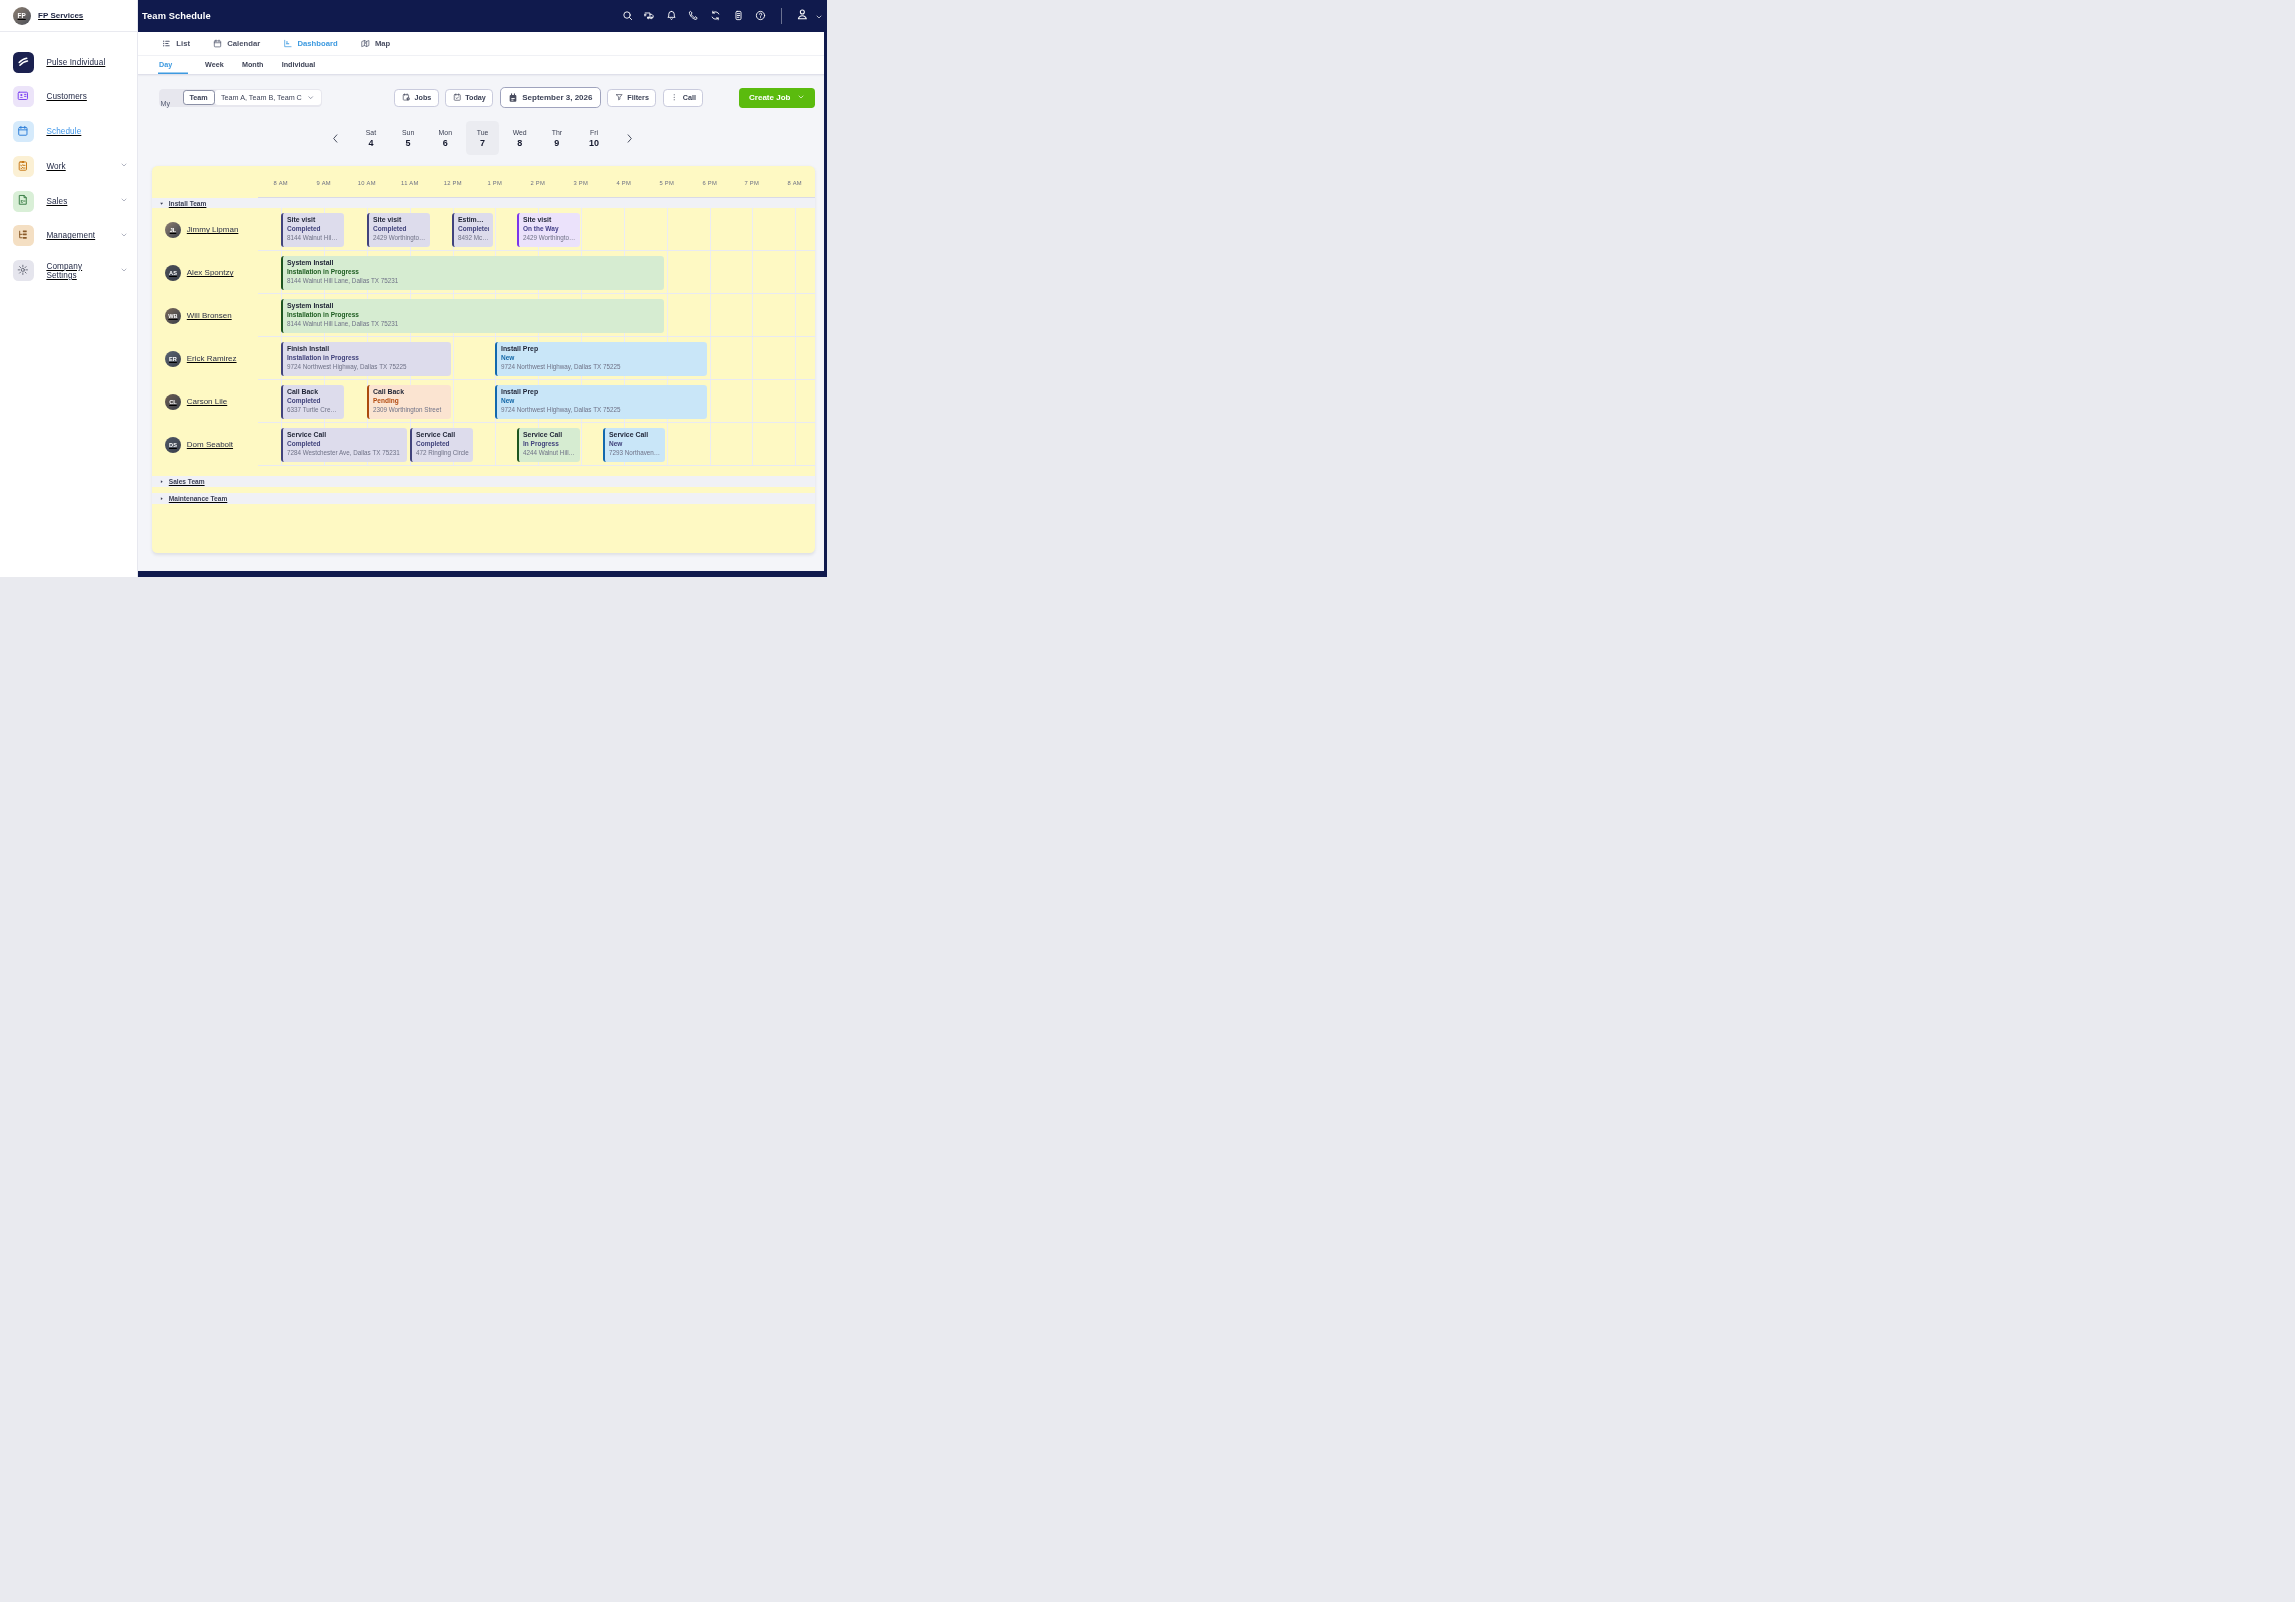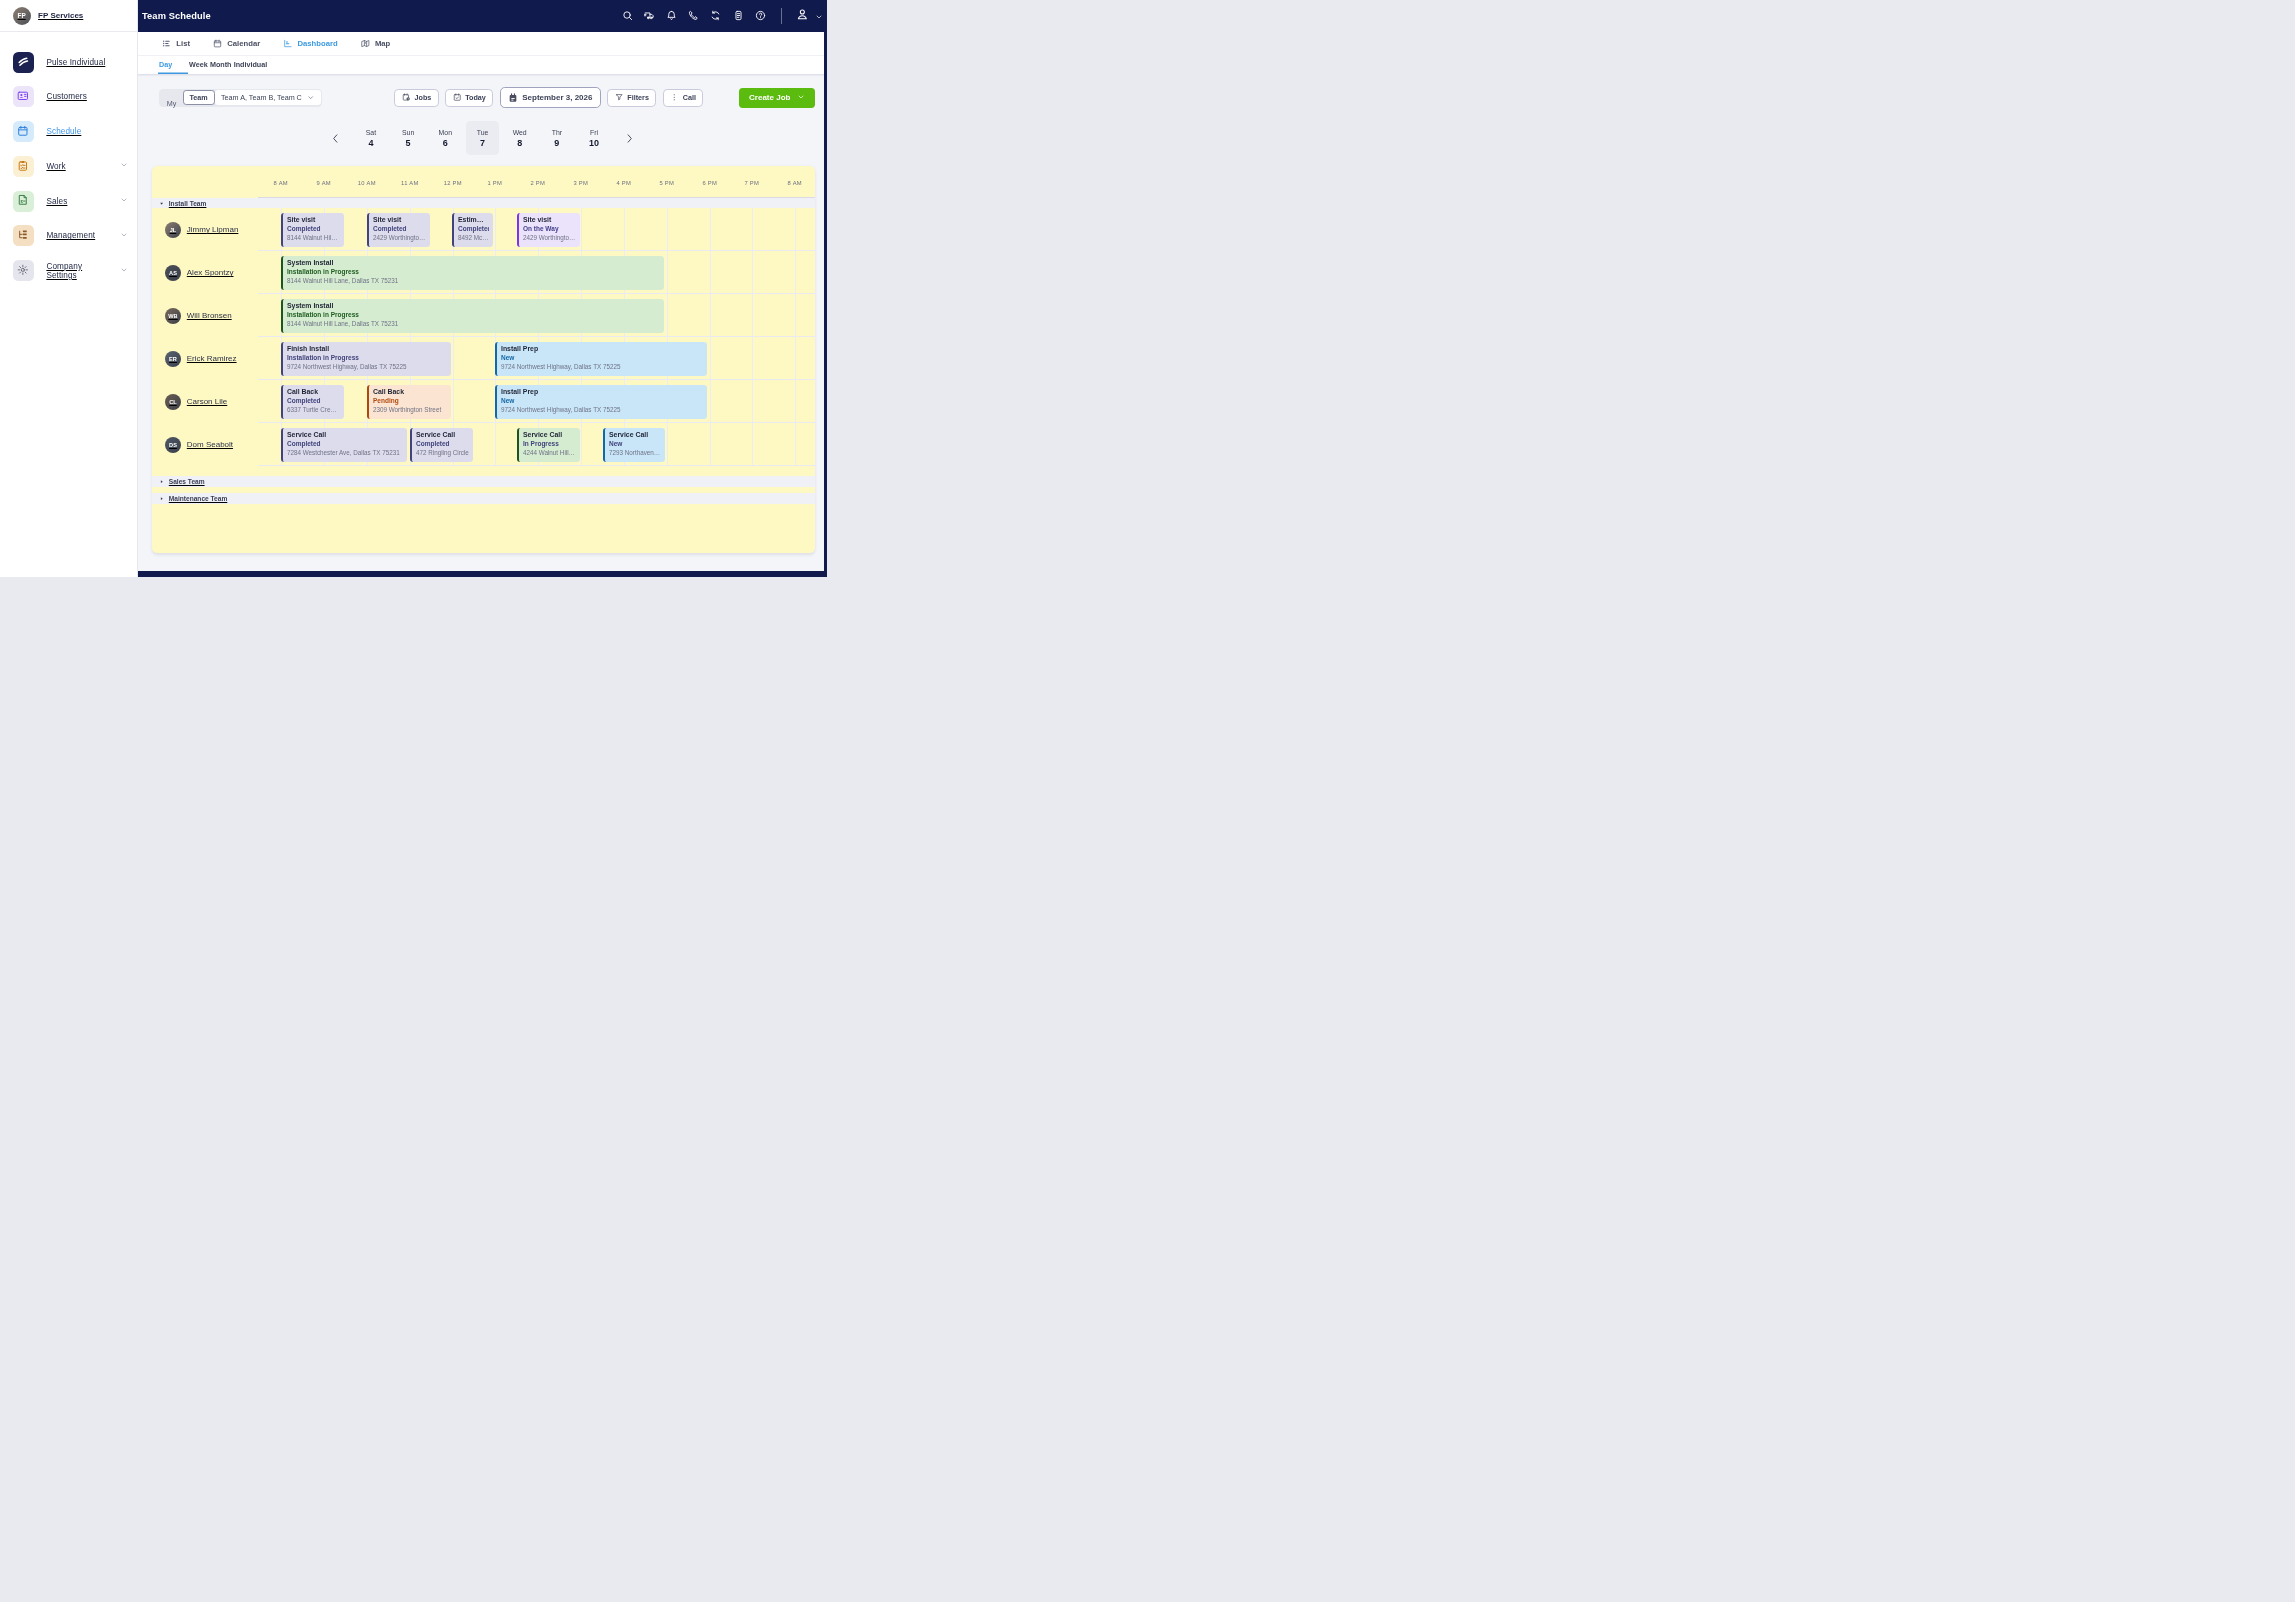--- a/index.html
+++ b/index.html
@@ -35,30 +35,30 @@
 
   .viewtabs-row { background:#fff; height:24px; display:flex; align-items:center; padding-left:24px; border-bottom:0.5px solid #f0f1f5; }
   .vtabs { display:flex; gap:23px; }
   .vtab { display:flex; align-items:center; gap:5.3px; background:none; border:none; cursor:pointer; font-size:7.7px; font-weight:600; color:#4a4f63; font-family:inherit; }
   .vtab .icon { display:flex; color:#565c72; }
   .vtab svg { width:9px; height:9px; }
   .vtab.active { color:#3d9ae0; }
   .vtab.active .icon { color:#3d9ae0; }
 
   .rangetabs-row { background:#fff; height:18.5px; display:flex; padding-left:20px; border-bottom:0.5px solid #dfe0ea; box-shadow:0 0.5px 1.1px rgba(40,45,70,.05); }
-  .rtabs { display:flex; height:100%; }
+  .rtabs { display:flex; gap:16px; height:100%; }
   .rtab { background:none; border:none; cursor:pointer; font-size:7.2px; font-weight:600; color:#3e4356; font-family:inherit; padding:0 1.1px; height:100%; }
   .rtab.active { color:#3d9ae0; min-width:30px; text-align:left; box-shadow:inset 0 -1.6px 0 #3d9ae0; }
 
   .content { flex:1; position:relative; }
 
   
   .toolbar { display:flex; align-items:center; margin:12.7px 12.2px 0 21px; height:21px; }
   .seg-group { display:flex; align-items:center; background:#e7e7ee; border-radius:4.2px; padding:1.6px; height:18px; }
-  .seg-my { width:22px; text-align:center; font-size:7.2px; color:#555b72; background:none; border:none; font-family:inherit; cursor:pointer;margin-top:12px; }
+  .seg-my { width:22px; text-align:left; font-size:7.2px; color:#555b72; background:none; border:none; font-family:inherit; cursor:pointer;margin-top:12px; }
   .seg-team { width:32px; height:15px; background:#fff; border:0.5px solid #8b90a6; border-radius:3.2px; font-size:7.2px; font-weight:600; color:#3c4257; font-family:inherit; cursor:pointer; }
   .seg-filter { height:15px; background:#fff; border:none; border-radius:3.2px; display:flex; align-items:center; gap:5.3px; padding:0 6.4px; font-size:7.2px; color:#3c4257; font-family:inherit; cursor:pointer; }
   .seg-filter .chev { color:#555b72; display:flex; }
   .seg-filter svg { width:7.4px; height:7.4px; }
   .tbtns { display:flex; align-items:center; gap:6.4px; margin-left:72px; }
   .tbtn { display:flex; align-items:center; gap:4.2px; height:18px; padding:0 6.4px; background:#fff; border:0.5px solid #c9cbdd; border-radius:4.2px; font-size:7.2px; font-weight:600; color:#3c4257; font-family:inherit; cursor:pointer; }
   .tbtn .icon { display:flex; color:#4a4e60; }
   .tbtn svg { width:8.5px; height:8.5px; }
   .tbtn.emph { height:21px; border:0.5px solid #9fa3bd; border-radius:4.8px; font-size:8px; font-weight:700; padding:0 7.4px; }
   .tbtn.emph svg { width:10px; height:10px; }

